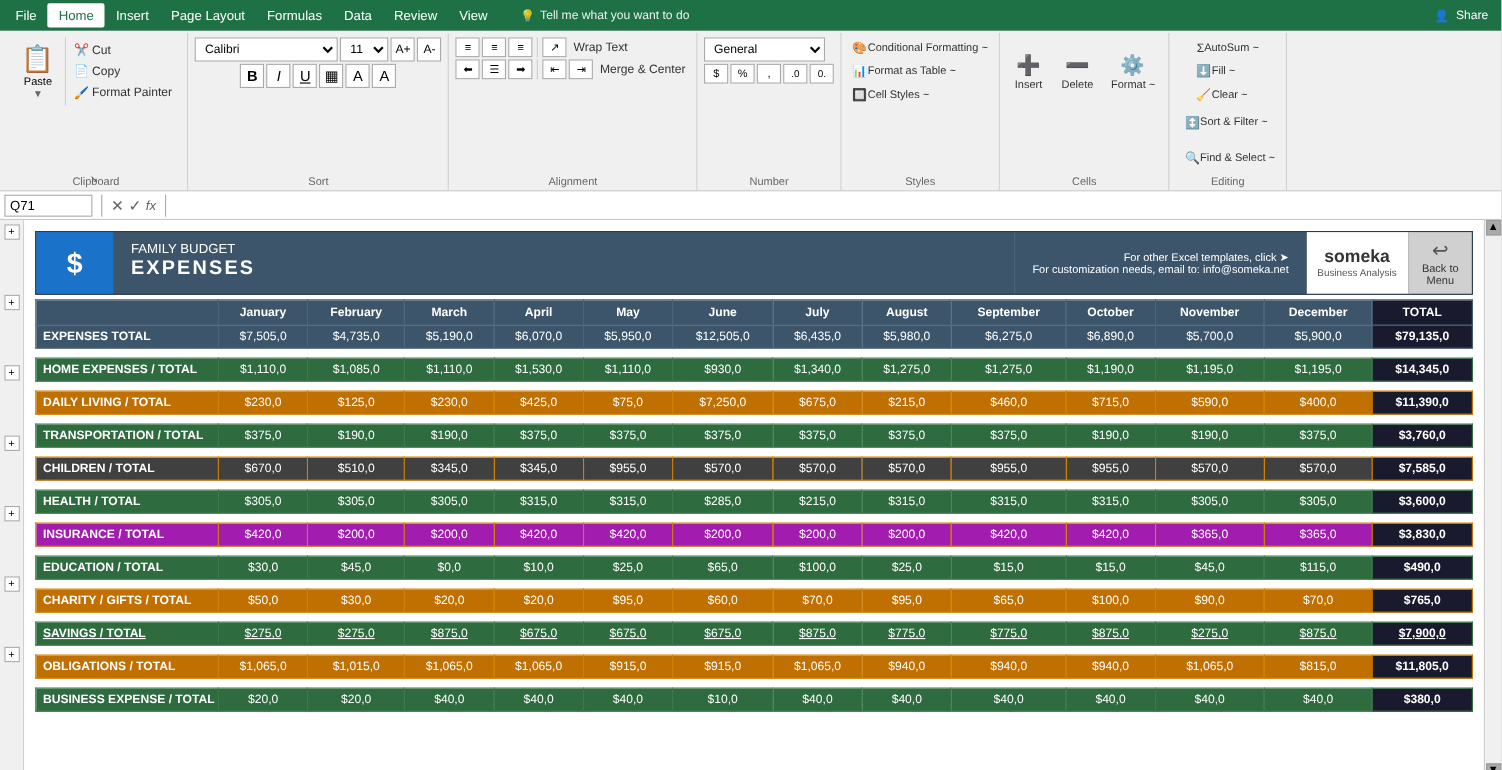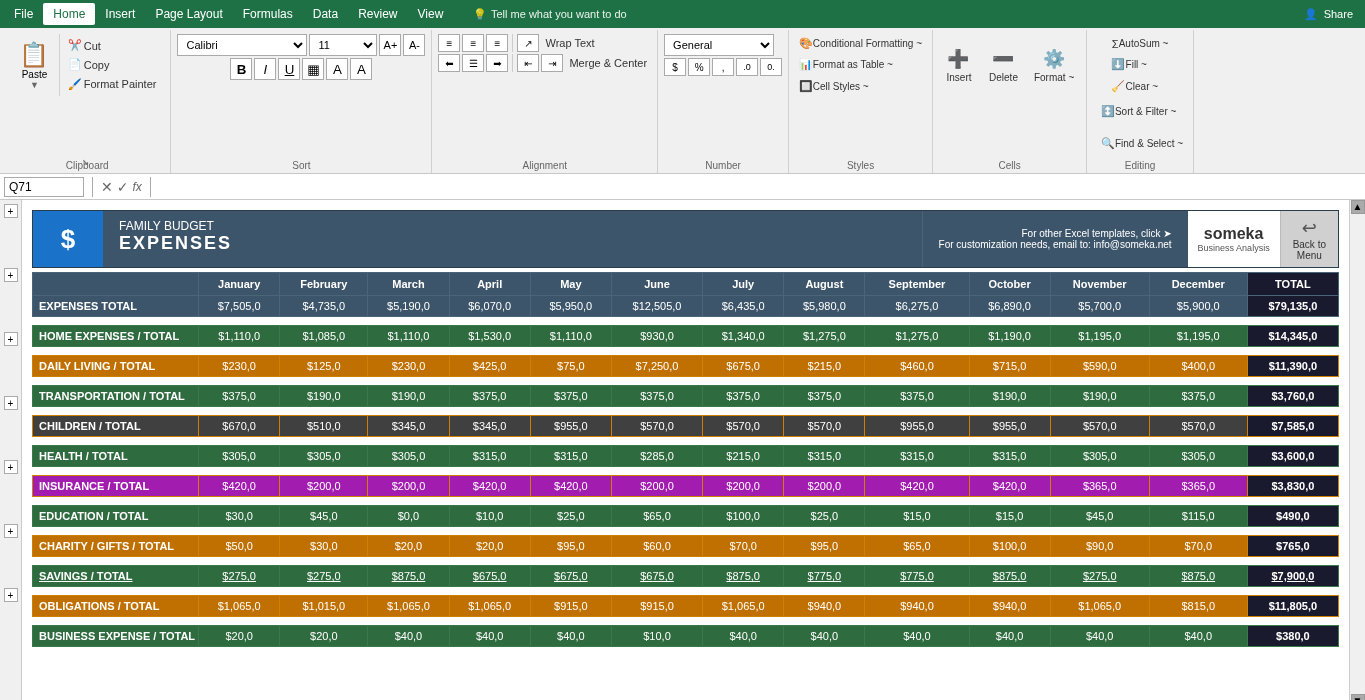--- a/index.html
+++ b/index.html
@@ -104,21 +104,21 @@
       font-size: 11px;
       height: 22px;
       width: 130px;
     }
     .size-select {
       border: 1px solid #aaa;
       background: white;
       padding: 1px 4px;
       font-size: 11px;
       height: 22px;
-      width: 68px;
+      width: 44px;
     }
 
     
     .formula-bar {
       background: white;
       border-bottom: 1px solid #c8c8c8;
       display: flex;
       align-items: center;
       height: 26px;
       padding: 0 4px;

